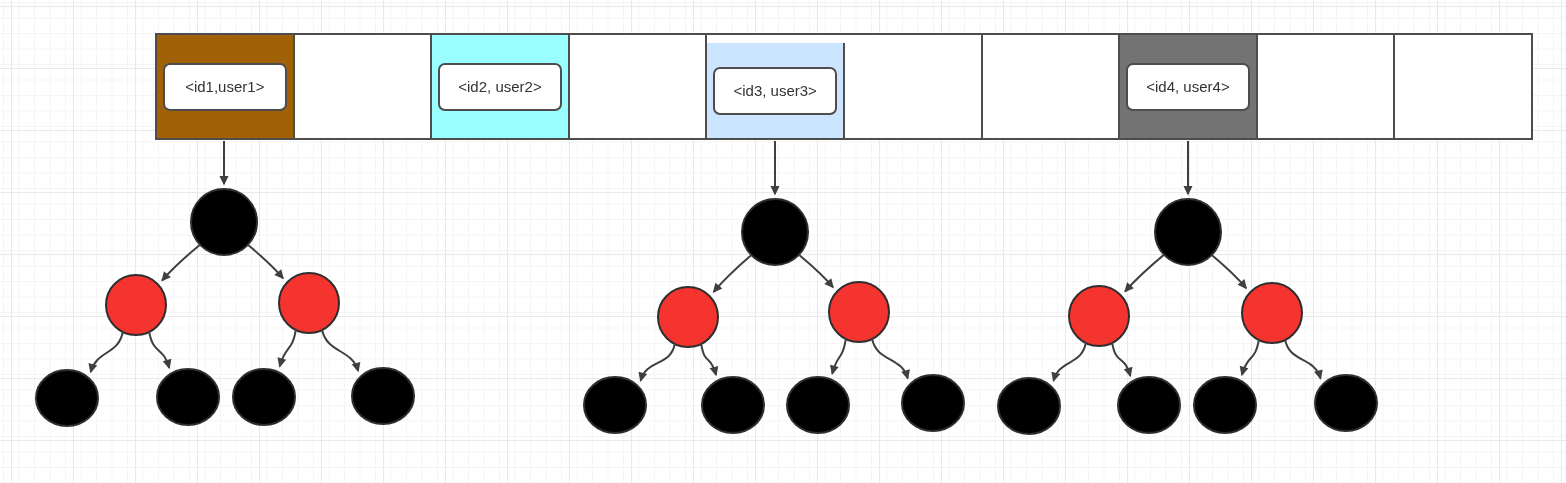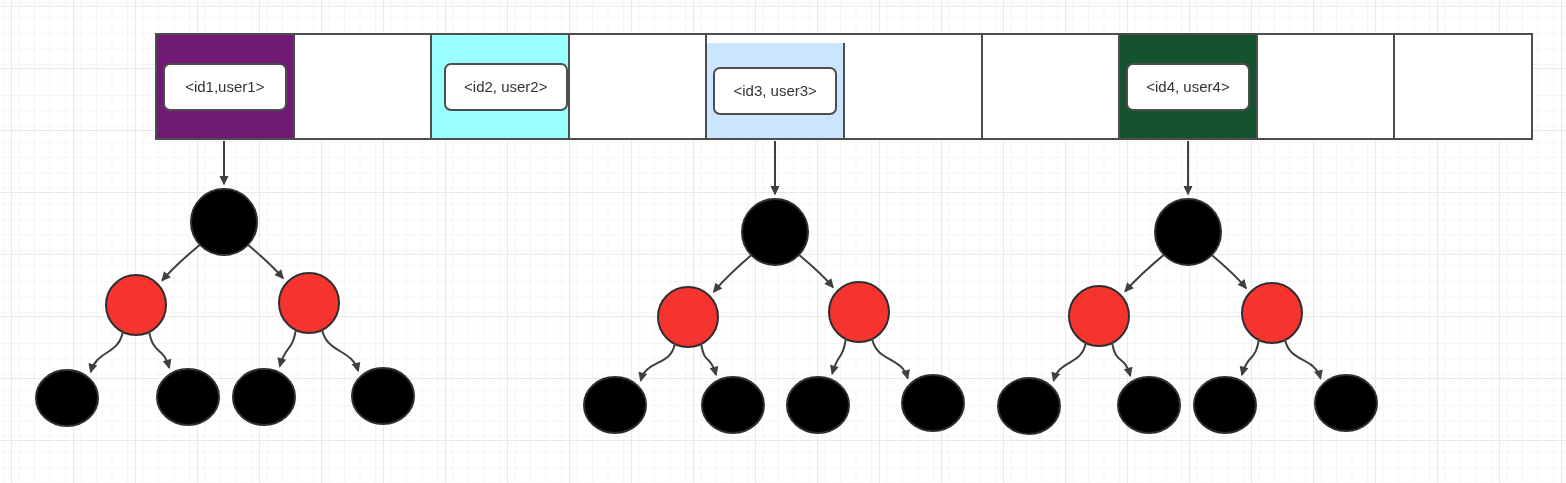--- a/index.html
+++ b/index.html
@@ -46,34 +46,34 @@
     color:#333333;
     white-space:nowrap;
   }
   svg.tree-layer{position:absolute;left:0;top:0;}
 </style>
 </head>
 <body>
 
 <div class="canvas" style="width: 1566px; height: 483px;">
   <div class="bucket-array" style="left: 155px; top: 33px; width: 1378px; height: 107px;">
-      <div class="cell" style="background: #701a75;">
+      <div class="cell" style="background: #a16207;">
         <div class="cell-label">&lt;id1,user1&gt;</div>
       </div>
       <div class="cell" style="background: rgb(255, 255, 255);"></div>
-      <div class="cell" style="background: rgb(153, 255, 255); justify-content: flex-end;">
+      <div class="cell" style="background: rgb(153, 255, 255);">
         <div class="cell-label">&lt;id2, user2&gt;</div>
       </div>
       <div class="cell" style="background: rgb(255, 255, 255);"></div>
       <div class="cell" style="background: rgb(204, 229, 255); margin-top: 8px;">
         <div class="cell-label">&lt;id3, user3&gt;</div>
       </div>
       <div class="cell" style="background: rgb(255, 255, 255);"></div>
       <div class="cell" style="background: rgb(255, 255, 255);"></div>
-      <div class="cell" style="background: #14532d;">
+      <div class="cell" style="background: #737373;">
         <div class="cell-label">&lt;id4, user4&gt;</div>
       </div>
       <div class="cell" style="background: rgb(255, 255, 255);"></div>
       <div class="cell" style="background: rgb(255, 255, 255);"></div>
     </div>
   <svg class="tree-layer" xmlns="http://www.w3.org/2000/svg" width="1566" height="483" viewBox="0 0 1566 483">
     <defs>
       <marker id="arrow" markerUnits="userSpaceOnUse" markerWidth="12" markerHeight="12" refX="8.5" refY="5" orient="auto">
         <path d="M0.5,0.5 L10,5 L0.5,9.5 Z" fill="#3f3f3f"></path>
       </marker>

